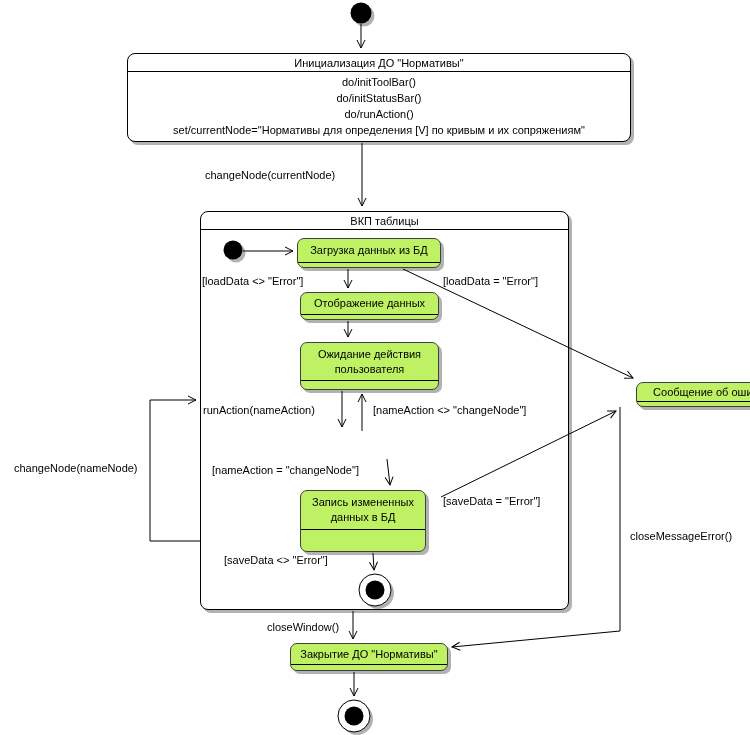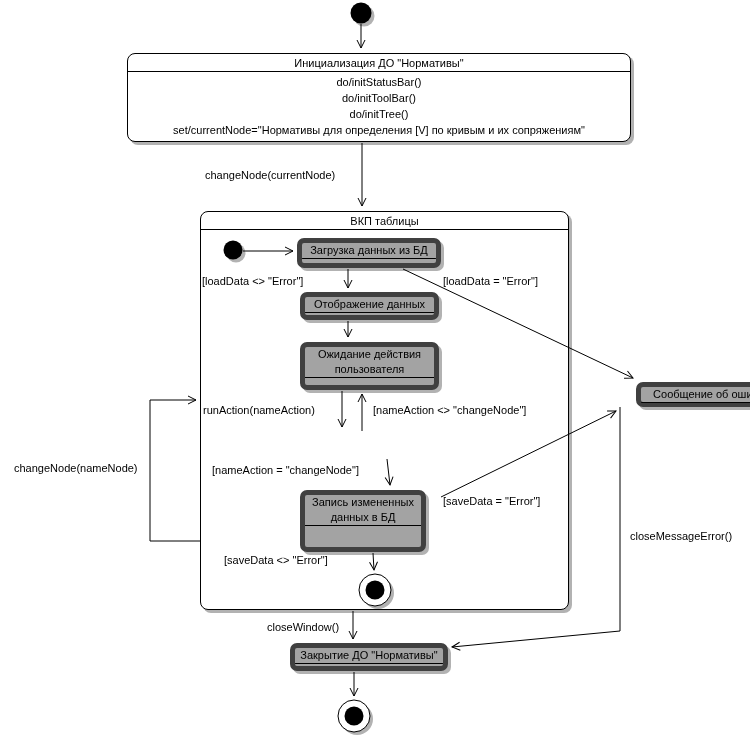--- a/index.html
+++ b/index.html
@@ -1,21 +1,21 @@
 <!DOCTYPE html>
 <html><head>
 <meta charset="utf-8">
 <style>
   html,body{margin:0;padding:0;background:#ffffff;}
   #diagram-canvas{
     position:relative;width:750px;height:735px;background:#ffffff;overflow:hidden;
     font-family:"Liberation Sans","DejaVu Sans",sans-serif;font-size:11px;color:#000;
   }
   .state{
-    position:absolute;background:#a3a3a3;border:5px solid #404040;border-radius:7px;
+    position:absolute;background:#bef264;border:1px solid #404040;border-radius:7px;
     box-shadow:3px 3px 0 #b2b2b2;display:flex;flex-direction:column;box-sizing:border-box;
   }
   .state .title{
     flex:1;display:flex;align-items:center;justify-content:center;
     text-align:center;line-height:15px;padding:0 3px;white-space:pre-line;
   }
   .state .sub{border-top:1px solid #000;border-radius:0 0 6px 6px;}
   .bigstate{
     position:absolute;background:#fff;border:1px solid #000;border-radius:8px;
     box-shadow:3px 3px 0 #b2b2b2;box-sizing:border-box;
@@ -30,23 +30,23 @@
   svg.wires{position:absolute;left:0;top:0;pointer-events:none;}
 </style>
 </head>
 <body>
 
 <div id="diagram-canvas">
 
   <div class="bigstate" style="left:127px;top:53px;width:504px;height:89px;">
     <div class="title">Инициализация ДО "Нормативы"</div>
     <div class="actions">
+      <div>do/initToolBar()</div>
       <div>do/initStatusBar()</div>
-      <div>do/initToolBar()</div>
-      <div>do/initTree()</div>
+      <div>do/runAction()</div>
       <div>set/currentNode="Нормативы для определения [V] по кривым и их сопряжениям"</div>
     </div>
   </div>
 
   <div class="bigstate" style="left:200px;top:211px;width:369px;height:399px;">
     <div class="title">ВКП таблицы</div>
   </div>
 
   <div class="state" style="left:297px;top:238px;width:144px;height:30px;">
     <div class="title">Загрузка данных из БД</div>

